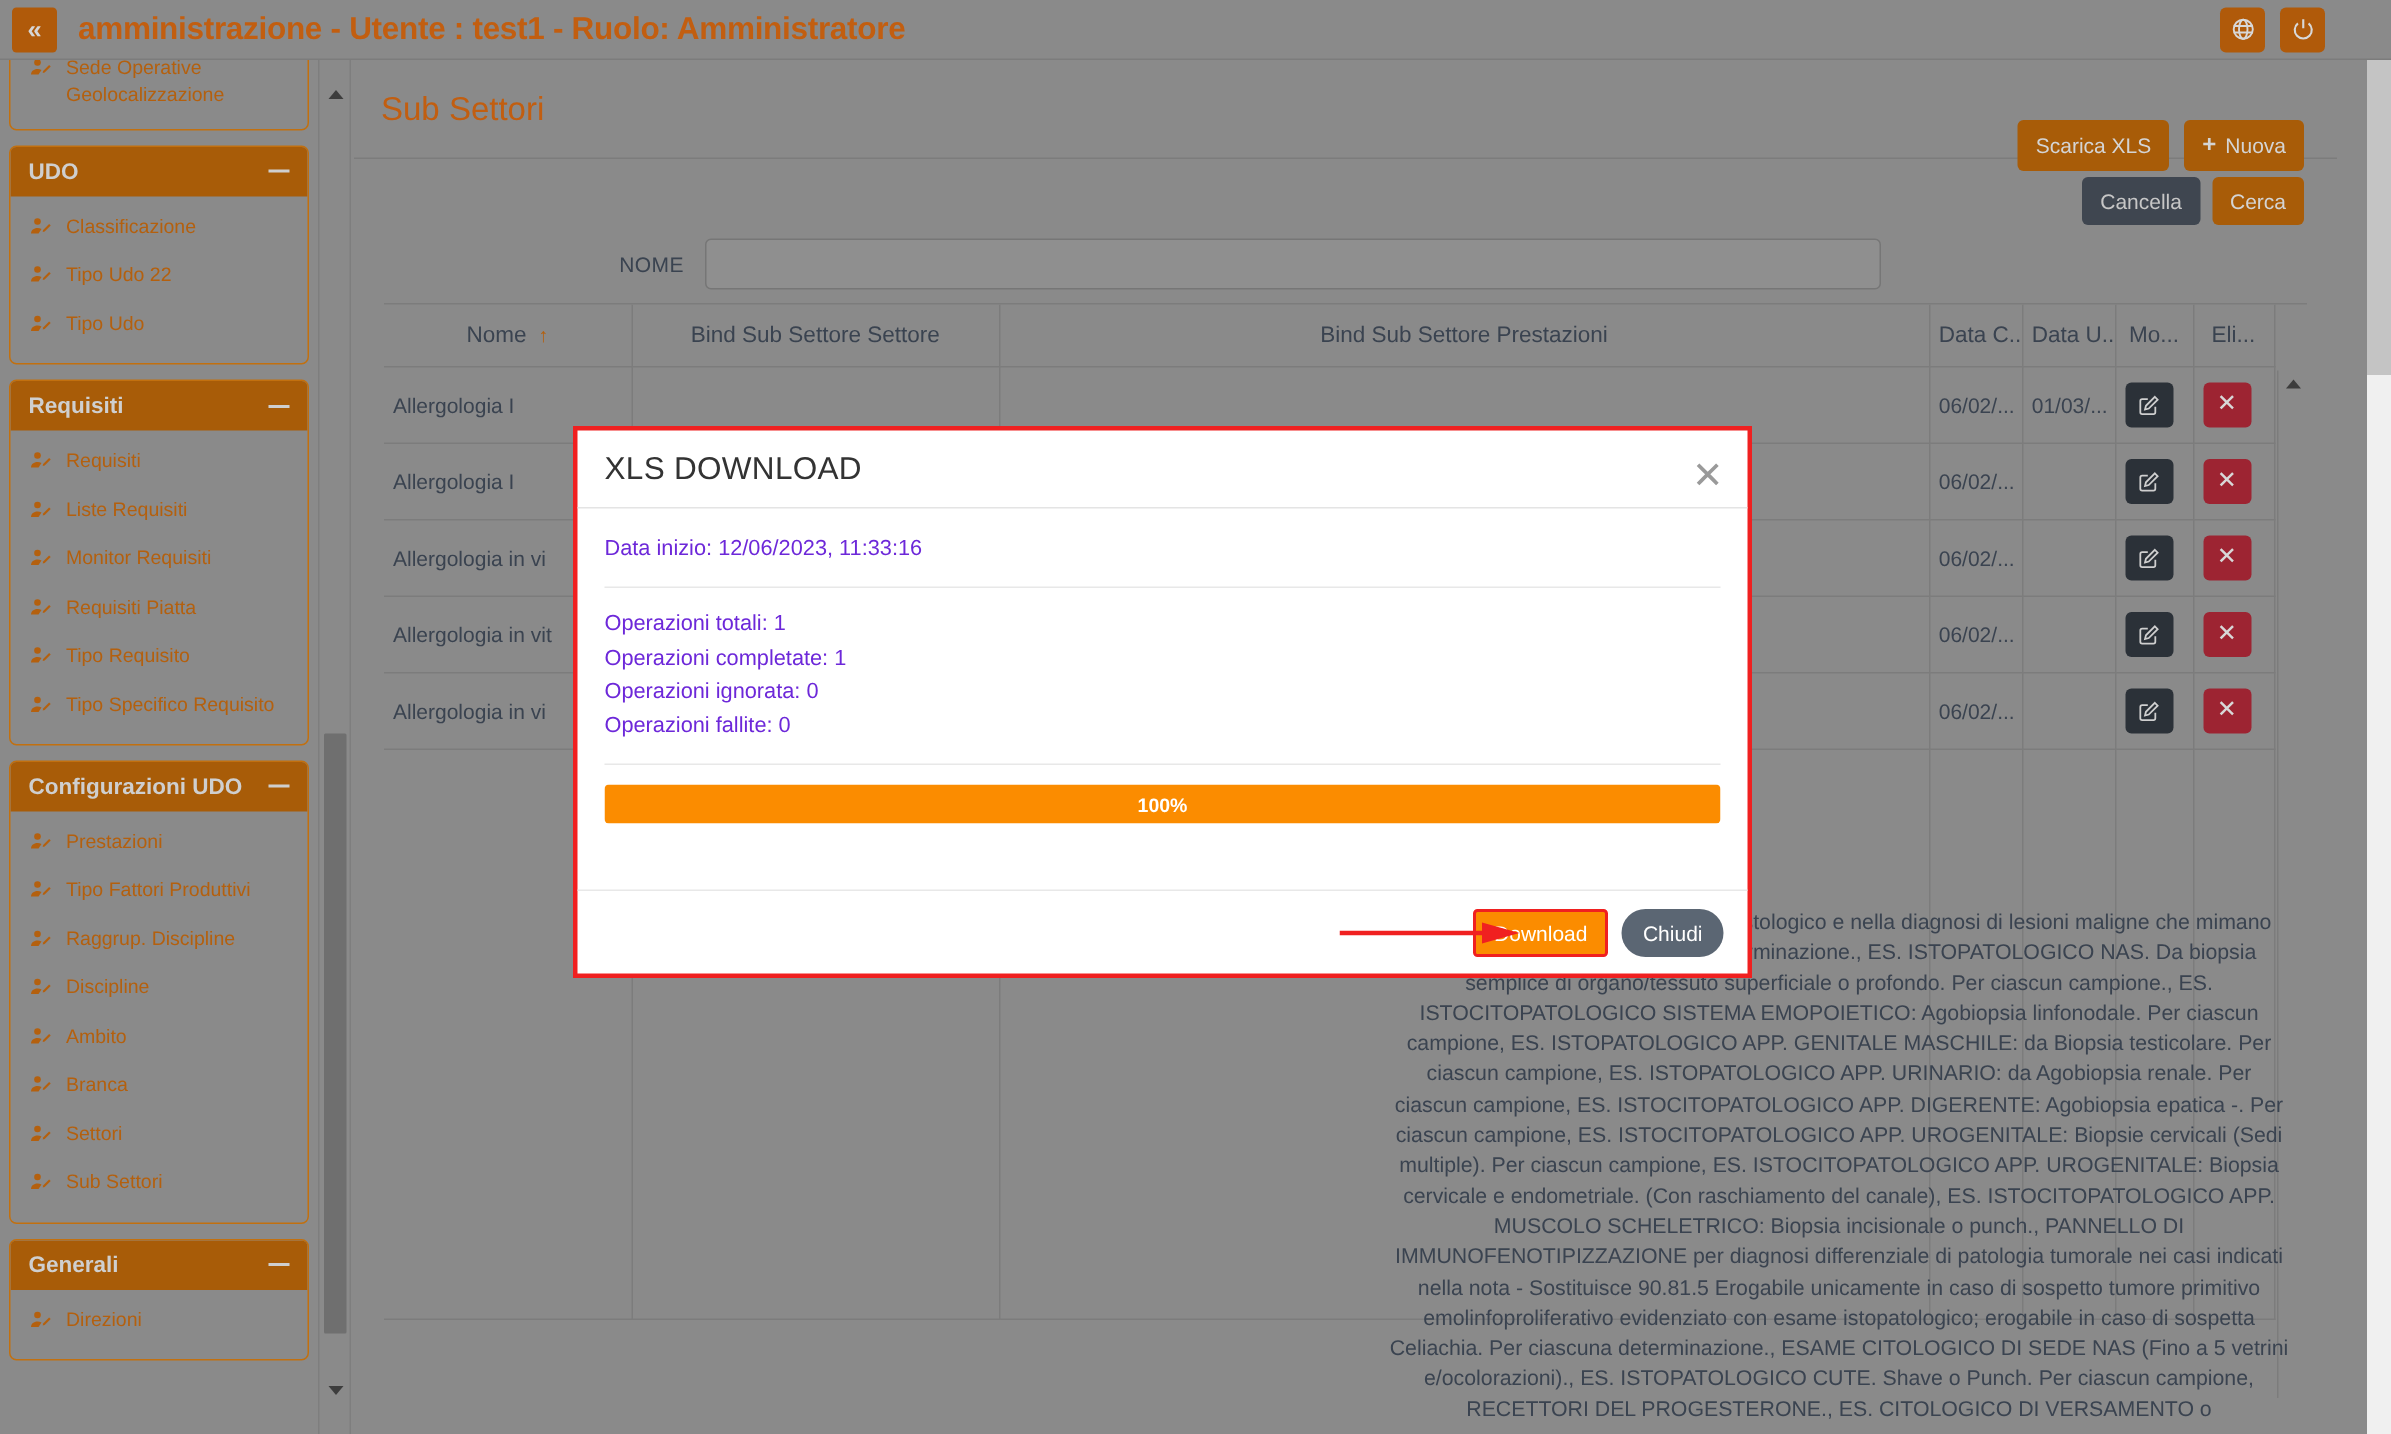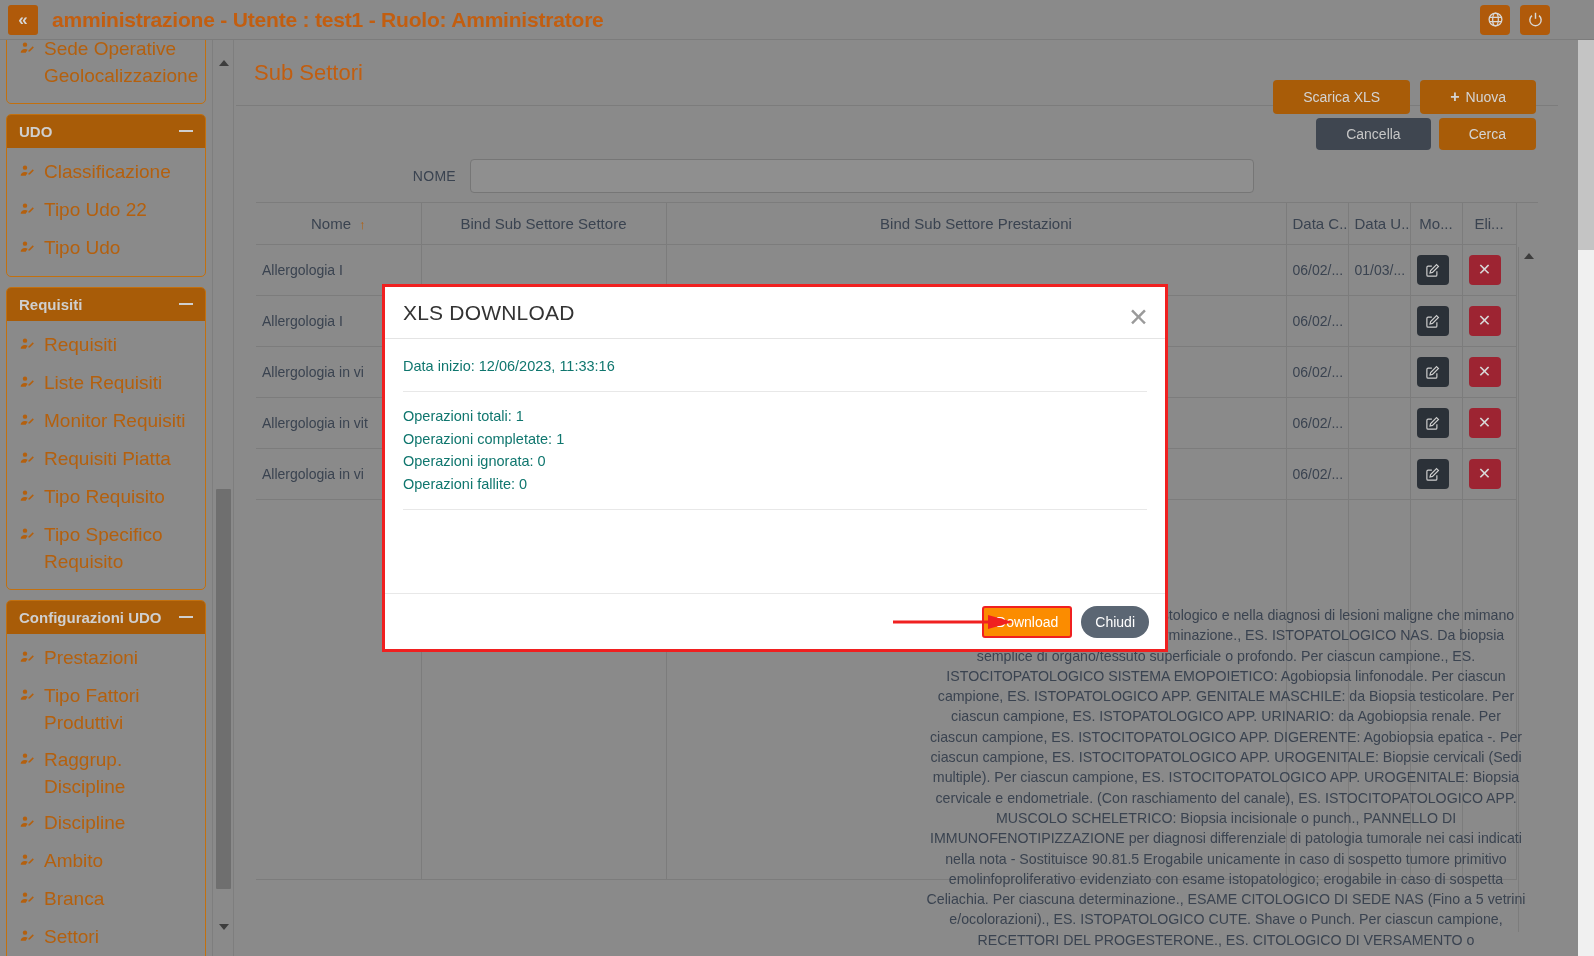--- a/index.html
+++ b/index.html
@@ -94,21 +94,21 @@
     width: 14px; height: 2px;
     background: #cfcfcf;
     display: block;
   }
   .sb-items { padding: 6px 0 8px 0; }
   .sb-item {
     display: flex; align-items: flex-start;
     gap: 9px;
     padding: 5px 10px 5px 12px;
     color: #b4600e;
-    font-size: 19px;
+    font-size: 13px;
     line-height: 1.42;
     cursor: pointer;
   }
   .sb-item .ic { flex: none; margin-top: 1px; }
   .sb-item .lbl { white-space: normal; }
 
   
   .sb-scrollbar {
     position: absolute; top: 34px; left: 212px;
     width: 22px; height: 922px;
@@ -155,21 +155,21 @@
     font-size: 22px;
     margin-left: 18px;
   }
   .head-actions {
     position: absolute; right: 22px; top: 40px;
     display: flex; gap: 10px;
   }
   .btn {
     border: none;
     border-radius: 4px;
-    padding: 8px 30px;
+    padding: 8px 12px;
     font-size: 14px;
     font-family: "Liberation Sans", sans-serif;
     cursor: pointer;
     white-space: nowrap;
   }
   .btn-orange { background: #a85c08; color: #d4d4d4; }
   .btn-dark { background: #3f4650; color: #c6c6c6; }
   .btn-plus { display: inline-flex; align-items: center; gap: 6px; }
   .plus-glyph { font-size: 16px; font-weight: bold; }
 
@@ -290,21 +290,21 @@
     right: 16px; top: 18px;
     font-size: 25px;
     color: #9a9a9a;
     line-height: 1;
     cursor: pointer;
     font-family: "Liberation Sans", sans-serif;
   }
   .modal-body { padding: 16px 18px 0 18px; }
   .mb-line {
     font-size: 14.5px;
-    color: #0f766e;
+    color: #6d28d9;
     line-height: 1.55;
   }
   .mb-sep {
     border-top: 1px solid #e8e8e8;
     margin: 14px 0 13px 0;
   }
   .progress-outer {
     height: 26px;
     background: #fb8c00;
     border-radius: 3px;
@@ -822,20 +822,25 @@
       </div>
     </div>
     <div class="modal-body">
       <div class="mb-line">Data inizio: 12/06/2023, 11:33:16</div>
       <div class="mb-sep"></div>
       <div class="mb-line">Operazioni totali: 1</div>
       <div class="mb-line">Operazioni completate: 1</div>
       <div class="mb-line">Operazioni ignorata: 0</div>
       <div class="mb-line">Operazioni fallite: 0</div>
       <div class="mb-sep"></div>
+      <div class="progress-outer">
+        <div class="progress-bar" id="progressFill" style="width: 100%;">
+          <span class="progress-text">100%</span>
+        </div>
+      </div>
     </div>
     <div class="modal-foot">
       <button class="btn-download">Download</button>
       <button class="btn-chiudi">Chiudi</button>
     </div>
   </div>
 
   <div class="arrow-annot">
     <svg width="122" height="16" viewBox="0 0 122 16">
       <line x1="0" y1="8" x2="98" y2="8" stroke="#f02020" stroke-width="3"></line>

